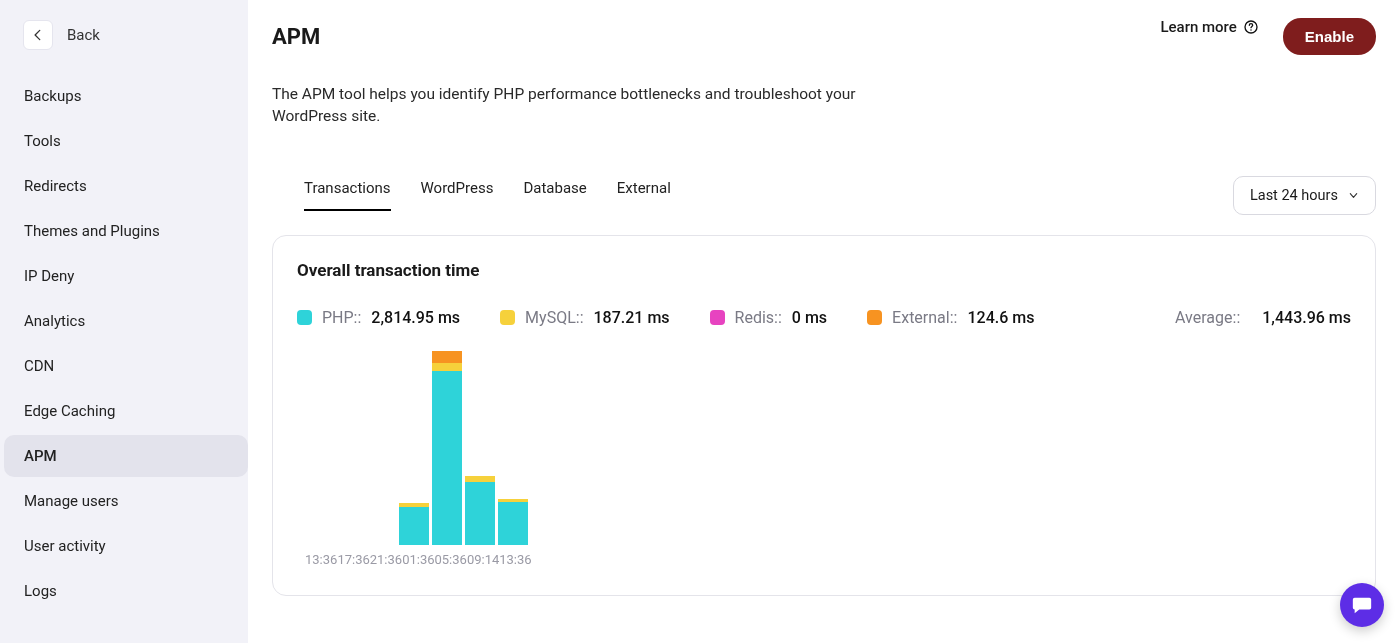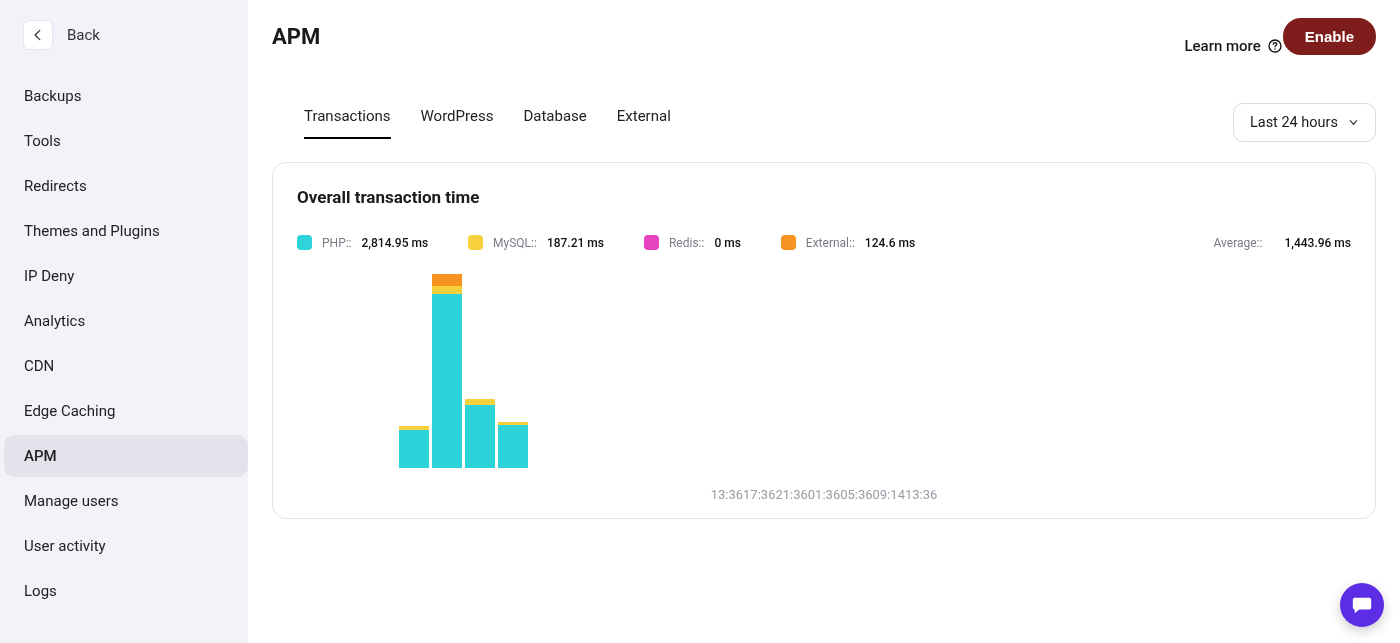--- a/index.html
+++ b/index.html
@@ -9,48 +9,48 @@
 .back-row { display: flex; align-items: center; gap: 14px; padding: 8px 16px 22px 23px; }
 .back-btn { width: 30px; height: 30px; border-radius: 6px; background: #fff; border: 1px solid #e5e5ee; display: flex; align-items: center; justify-content: center; cursor: pointer; }
 .back-btn svg { width: 14px; height: 14px; }
 .back-label { font-size: 15px; color: #333; }
 .nav-item { padding: 12px 20px; font-size: 15px; color: #222; cursor: pointer; border-radius: 10px; margin: 3px 0 3px 4px; }
 .nav-item.active { background: #e3e3ec; font-weight: 500; }
 
 .main { flex: 1; padding: 18px 24px 0 24px; position: relative; overflow: hidden; }
 .header-row { display: flex; justify-content: space-between; align-items: center; }
 .title { font-size: 22px; font-weight: 700; }
-.header-actions { display: flex; align-items: flex-end; }
+.header-actions { display: flex; align-items: flex-start; gap: 24px; }
 .learn-more { font-size: 15px; font-weight: 500; display: inline-flex; align-items: center; gap: 6px; cursor: pointer; }
 .learn-more svg { width: 16px; height: 16px; }
 .enable-btn { background: #7f1d1d; color: #fff; border: none; border-radius: 18px; padding: 10px 22px; font-size: 15px; font-weight: 600; cursor: pointer; }
 
 .description { margin-top: 28px; max-width: 590px; font-size: 15.5px; line-height: 1.45; color: #2a2a2a; }
 
 .controls-row { display: flex; justify-content: space-between; align-items: center; margin-top: 48px; }
 .tabs { display: flex; gap: 30px; padding-left: 32px; }
 .tab { font-size: 15px; padding-bottom: 12px; cursor: pointer; color: #222; }
 .tab.active { font-weight: 400; border-bottom: 2px solid #000; }
 .time-select { border: 1px solid #d9d9e0; border-radius: 10px; padding: 10px 16px; font-size: 14.5px; display: inline-flex; align-items: center; gap: 10px; cursor: pointer; background: #fff; }
 .time-select svg { width: 11px; height: 11px; }
 
 .card { border: 1px solid #e4e4ea; border-radius: 14px; margin-top: 20px; padding: 24px 24px 16px 24px; }
 .card-title { font-size: 17px; font-weight: 700; }
-.legend-row { display: flex; align-items: center; margin-top: 28px; font-size: 12px; }
+.legend-row { display: flex; align-items: center; margin-top: 28px; font-size: 16px; }
 .legend-item { display: inline-flex; align-items: center; gap: 10px; margin-right: 40px; }
 .swatch { width: 15px; height: 15px; border-radius: 4px; flex-shrink: 0; }
 .leg-label { color: #7a7a85; }
 .leg-val { color: #111; font-weight: 500; }
 .legend-avg { margin-left: auto; display: inline-flex; align-items: center; gap: 22px; }
 
 .chart-area { position: relative; height: 232px; margin-top: 20px; }
 .bars { position: absolute; top: 0; left: 102px; width: 1046px; height: 198px; display: flex; align-items: flex-end; gap: 3px; }
 .bar-slot { width: 30px; display: flex; flex-direction: column-reverse; }
 .seg { width: 100%; }
-.axis { position: absolute; bottom: 0; left: 0; right: 0; display: flex; justify-content: center; font-size: 13px; color: #9a9aa5; padding: 0 8px; }
+.axis { position: absolute; bottom: 12px; left: 0; right: 0; display: flex; justify-content: flex-start; font-size: 13px; color: #9a9aa5; padding: 0 8px; }
 
 .chat-bubble { position: absolute; bottom: 16px; right: 16px; width: 44px; height: 44px; border-radius: 50%; background: #5d2de6; display: flex; align-items: center; justify-content: center; cursor: pointer; box-shadow: 0 4px 12px rgba(0,0,0,.2); }
 .chat-bubble svg { width: 22px; height: 22px; fill: #fff; }
 </style>
 </head>
 <body>
 
 <div class="sidebar">
   <div class="back-row">
     <div class="back-btn">
@@ -85,20 +85,21 @@
         <svg viewBox="0 0 24 24">
             <circle cx="12" cy="12" r="9" stroke="#111" stroke-width="2" fill="none"></circle>
             <path d="M9.5 9.5a2.5 2.5 0 015 0c0 1.5-2.5 1.8-2.5 3.5" stroke="#111" stroke-width="2" fill="none" stroke-linecap="round"></path>
             <circle cx="12" cy="16.5" r="1.1" fill="#111"></circle>
           </svg>
       </span>
       <button class="enable-btn">Enable</button>
     </div>
   </div>
 
+  <div class="description">The APM tool helps you identify PHP performance bottlenecks and troubleshoot your WordPress site.</div>
 
   <div class="controls-row">
     <div class="tabs" id="tabs">
         <span class="tab active">Transactions</span>
         <span class="tab">WordPress</span>
         <span class="tab">Database</span>
         <span class="tab">External</span>
       </div>
     <div class="time-select">
       <span>Last 24 hours</span>

